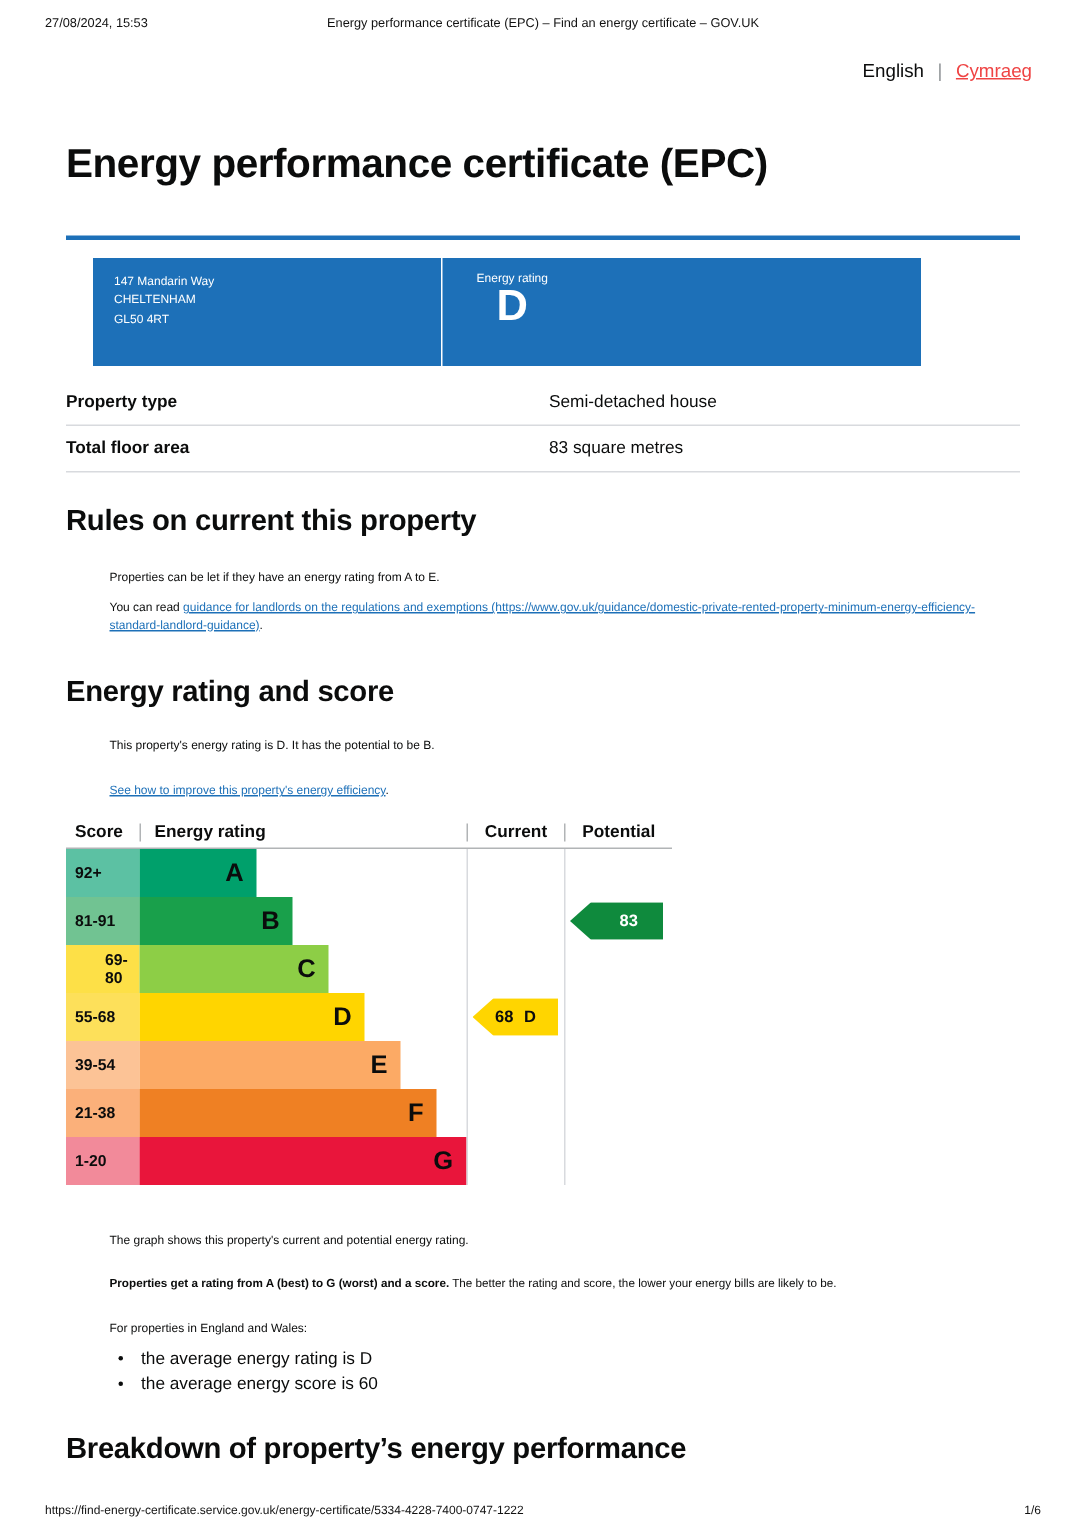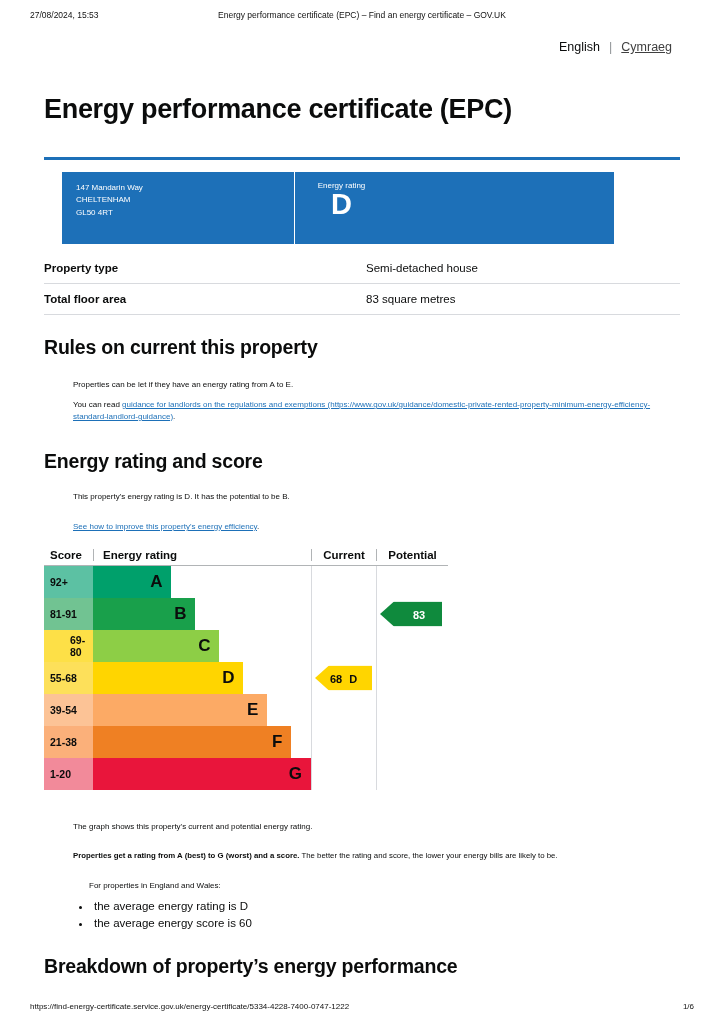--- a/index.html
+++ b/index.html
@@ -21,28 +21,28 @@
     height: 14px;
     font-size: 8.5px;
     color: #111;
   }
   .print-header .ph-date { position: absolute; left: 30px; top: 0; white-space: nowrap; }
   .print-header .ph-title { position: absolute; left: 0; right: 0; top: 0; text-align: center; white-space: nowrap; }
 
   
   .lang {
     position: absolute;
-    top: 40px; right: 52px;
+    top: 40px; right: 36px;
     font-size: 12.5px;
     display: flex;
     align-items: center;
     gap: 9px;
   }
   .lang .sep { color: #8f9396; font-weight: 300; }
-  .lang .cym { color: #404040; text-decoration: underline; }
+  .lang .cym { color: #ef4444; text-decoration: underline; }
 
   
   .page { position: absolute; left: 44px; top: 0; width: 636px; }
 
   h1.main-title {
     font-size: 27px;
     font-weight: bold;
     letter-spacing: -0.3px;
     margin: 0;
     position: absolute;
@@ -124,21 +124,21 @@
   #h-break { top: 955px; left: 0; }
 
   .para { position: absolute; font-size: 8px; line-height: 1.45; color: #0b0c0c; padding-left: 29px; }
   #p-letting { top: 379px; left: 0; width: 620px; }
   #p-guidance { top: 399px; left: 0; width: 636px; }
   #p-rating { top: 491px; left: 0; width: 620px; }
   #p-improve { top: 521px; left: 0; }
   #p-graphnote { top: 821px; left: 0; }
   #p-ratingscore { top: 850px; left: 0; width: 628px; font-size: 7.8px; }
   #p-ratingscore b { font-weight: bold; }
-  #p-engwales { top: 880px; left: 16px; }
+  #p-engwales { top: 880px; left: 0; }
 
   a.link { color: #1d70b8; text-decoration: underline; word-break: break-word; }
 
   ul.bullets {
     position: absolute;
     top: 898px; left: 28px;
     margin: 0; padding: 0 0 0 20px;
     font-size: 11.5px;
     line-height: 1.5;
   }

